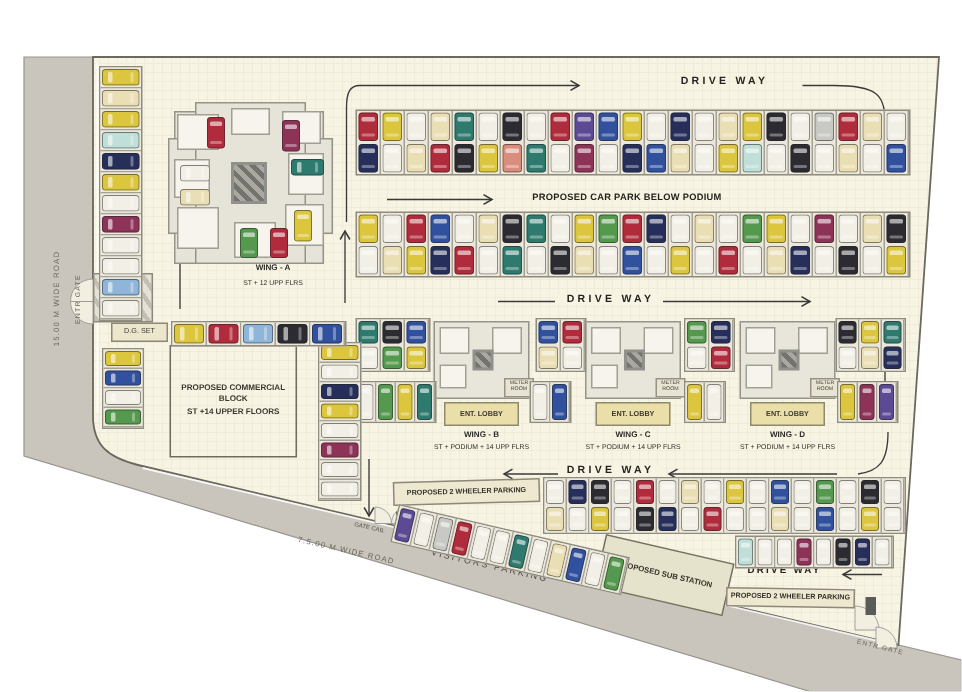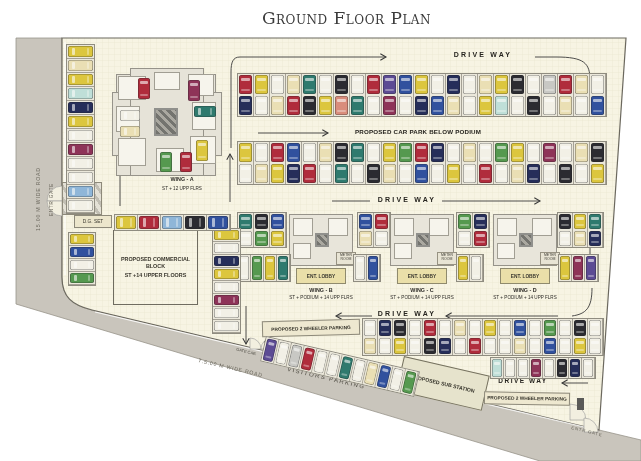--- a/index.html
+++ b/index.html
@@ -122,21 +122,20 @@
       <path d="M120,206 V156" marker-end="url(#ah)"></path>
       <path d="M230,202 V154" marker-end="url(#ah)"></path>
       <path d="M535,57 H556 C584,57 590,63 590,80 V100" marker-end="url(#ah)"></path>
       <path d="M590,232 V262" marker-end="url(#ah)"></path>
       <path d="M592,288 C592,308 586,314 572,316"></path>
       <path d="M246,306 V344" marker-end="url(#ah)"></path>
       <path d="M588,383 H562" marker-end="url(#ah)"></path>
     </g>
   </svg>
 
-  <div class="title">Ground Floor Plan</div>
 
   <div class="lb dw" style="left:440px;top:51px;width:86px;">DRIVE WAY</div>
   <div class="lb cpk" style="left:334px;top:128px;width:168px;">PROPOSED CAR PARK BELOW PODIUM</div>
   <div class="lb dw bgp" style="left:372px;top:196px;width:66px;">DRIVE WAY</div>
   <div class="lb dw bgp" style="left:372px;top:310px;width:66px;">DRIVE WAY</div>
   <div class="lb dw" style="left:492px;top:377px;width:62px;font-size:6.5px;letter-spacing:1.5px;">DRIVE WAY</div>
 
   <div class="bA">
     <div class="base" style="left:4px;top:6px;width:98px;height:100px;"></div>
     <div class="base" style="left:0;top:24px;width:108px;height:62px;"></div>

